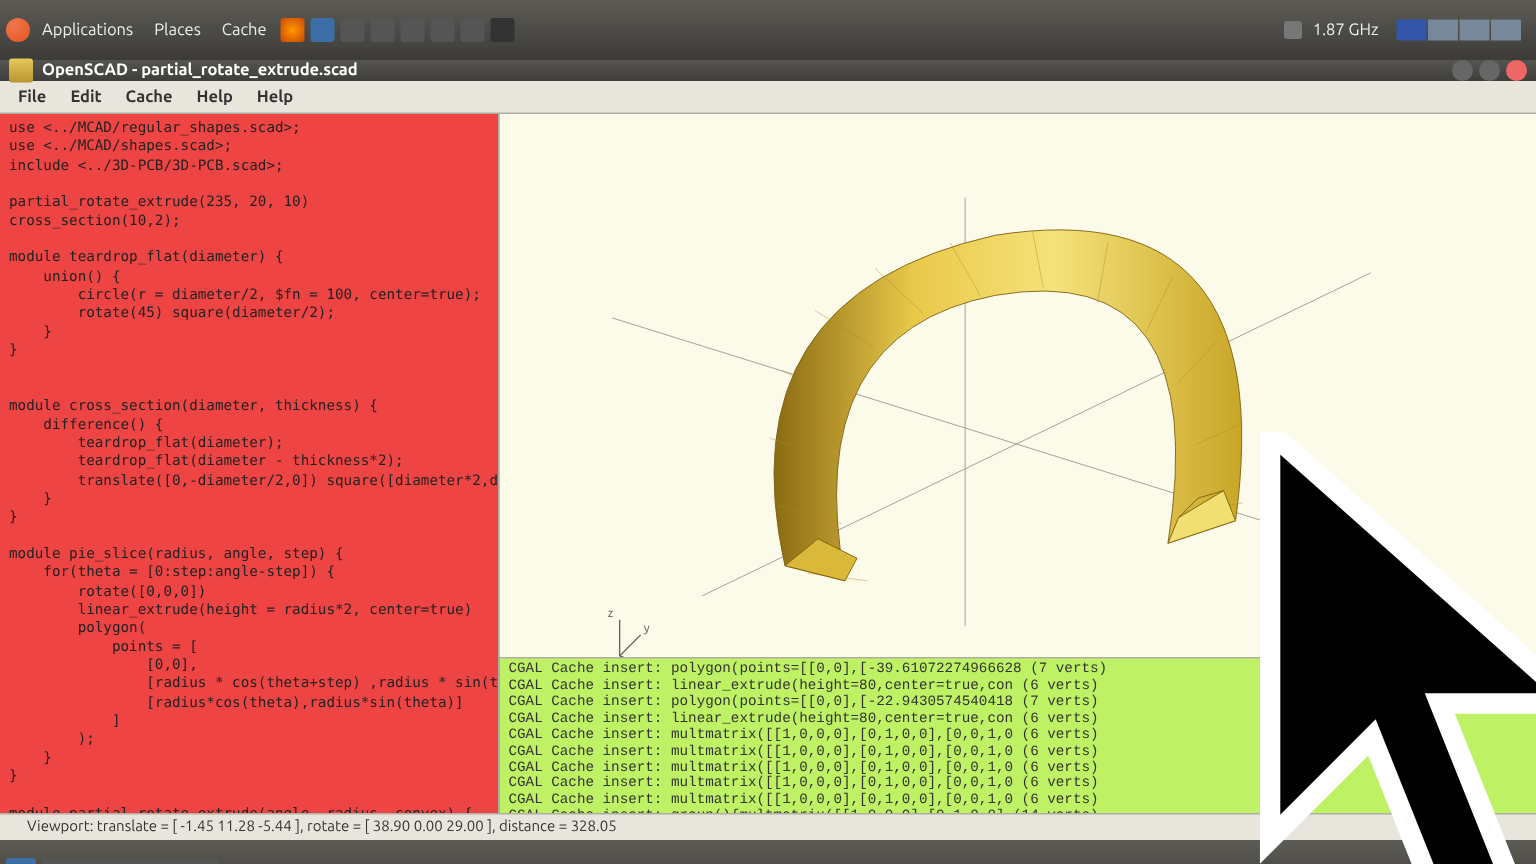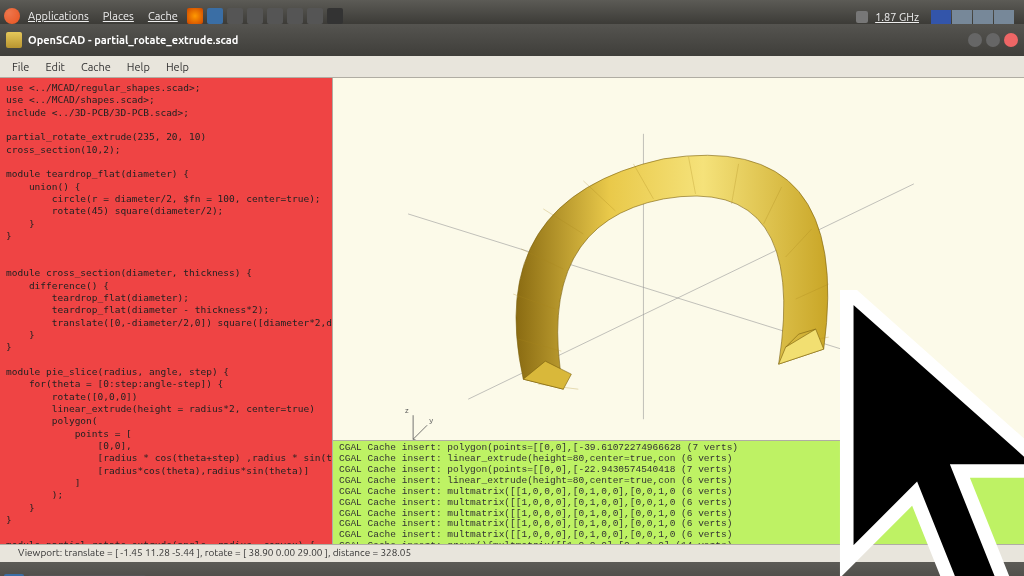--- a/index.html
+++ b/index.html
@@ -1,33 +1,33 @@
 <!DOCTYPE html>
 <html><head>
 <meta charset="utf-8">
 <style>
 * { margin: 0; padding: 0; box-sizing: border-box; font-family: "Ubuntu", "DejaVu Sans", sans-serif; }
 body { width: 1024px; height: 576px; overflow: hidden; background: #3c3b37; font-size: 11px; color: #ddd; }
 
-.top-panel { height: 24px; background: linear-gradient(#5c5b56,#3c3b37); display: flex; align-items: flex-end; padding: 0 4px; color: #eee; font-size: 11px; text-decoration: underline; }
+.top-panel { height: 40px; background: linear-gradient(#5c5b56,#3c3b37); display: flex; align-items: center; padding: 0 4px; color: #eee; font-size: 11px; }
 .top-panel .left, .top-panel .right { display: flex; align-items: center; gap: 2px; }
 .top-panel .spacer { flex: 1; }
 .top-panel .item { padding: 0 6px; cursor: pointer; }
 .top-panel .icon-sq { width:16px; height:16px; display:inline-block; background:#555; border-radius:2px; margin:0 1px; }
 .top-panel .orb { width:16px; height:16px; border-radius:50%; background: radial-gradient(circle at 30% 30%, #fff3, #0000), #e95420; display:inline-block; }
 
-.title-bar { height: 32px; background: linear-gradient(#555450,#3f3e3a); display:flex; align-items:center; padding:0 6px; gap:6px; }
+.title-bar { height: 14px; background: linear-gradient(#555450,#3f3e3a); display:flex; align-items:center; padding:0 6px; gap:6px; }
 .title-bar .tb-icon { width:16px; height:16px; background: linear-gradient(#e6c85a,#b89530); border-radius:2px; }
 .title-bar .tb-title { font-weight: bold; color:#fff; font-size:11px; }
 .title-bar .win-btns { margin-left:auto; display:flex; gap:4px; }
 .title-bar .win-btn { width:14px; height:14px; border-radius:50%; background:#666; }
 .title-bar .win-btn.close { background:#e66; }
 
 .menu-bar { height:22px; background:#e8e5dc; display:flex; align-items:center; padding:0 4px; color:#333; border-bottom:1px solid #b0ada3; }
-.menu-bar .menu { padding:2px 8px; cursor:pointer; }
+.menu-bar .menu { padding:2px 8px; cursor:pointer;font-weight:bold; }
 
 .workspace { display:flex; height: calc(576px - 24px - 22px - 22px - 18px - 24px); }
 
 .editor { width: 333px; background: #ef4444; color:#222; font-family: "DejaVu Sans Mono","Consolas",monospace; font-size: 9.5px; line-height: 1.3; padding: 4px 6px; overflow:hidden; white-space: pre; border-right:1px solid #b0ada3; }
 
 .right-pane { flex:1; display:flex; flex-direction:column; }
 .viewport { flex:1; background:#fcfae9; position:relative; }
 .viewport svg { width:100%; height:100%; }
 
 .console { height: 104px; background:#bef264; color:#333; font-family: Liberation Mono, monospace; font-size: 9.5px; line-height: 1.15; padding: 2px 6px; border-top:1px solid #b0ada3; overflow:hidden; white-space: pre; }

